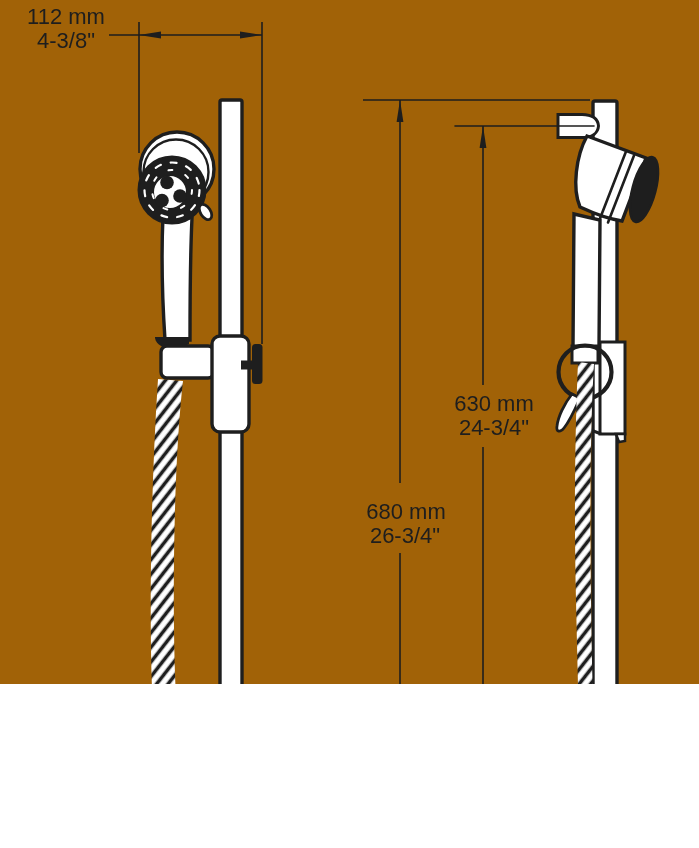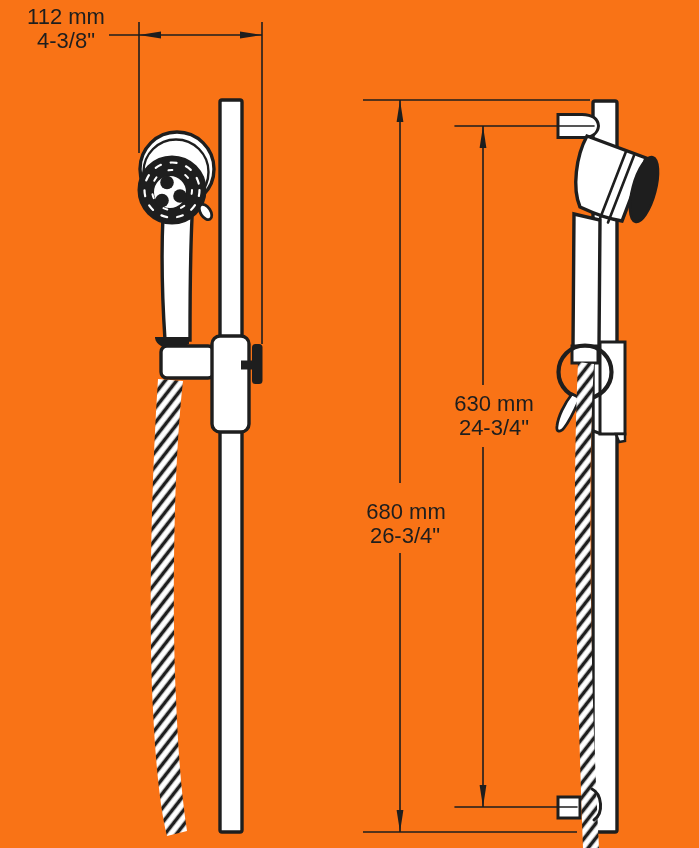--- a/index.html
+++ b/index.html
@@ -1,16 +1,16 @@
 <!DOCTYPE html>
 <html><head>
 <meta charset="utf-8">
 <style>
   html,body{margin:0;padding:0;background:#ffffff;}
-  .page{position:relative;width:699px;height:848px;background:#f97316;overflow:hidden;
+  .page{position:relative;width:699px;height:684px;background:#a16207;overflow:hidden;
         font-family:"Liberation Sans", sans-serif;}
   svg{position:absolute;left:0;top:0;}
   text{font-family:"Liberation Sans", sans-serif;font-size:22px;fill:#1e1e1e;}
 </style>
 </head>
 <body>
 
 <div class="page">
 <svg width="699" height="848" viewBox="0 0 699 848">
   <defs>

